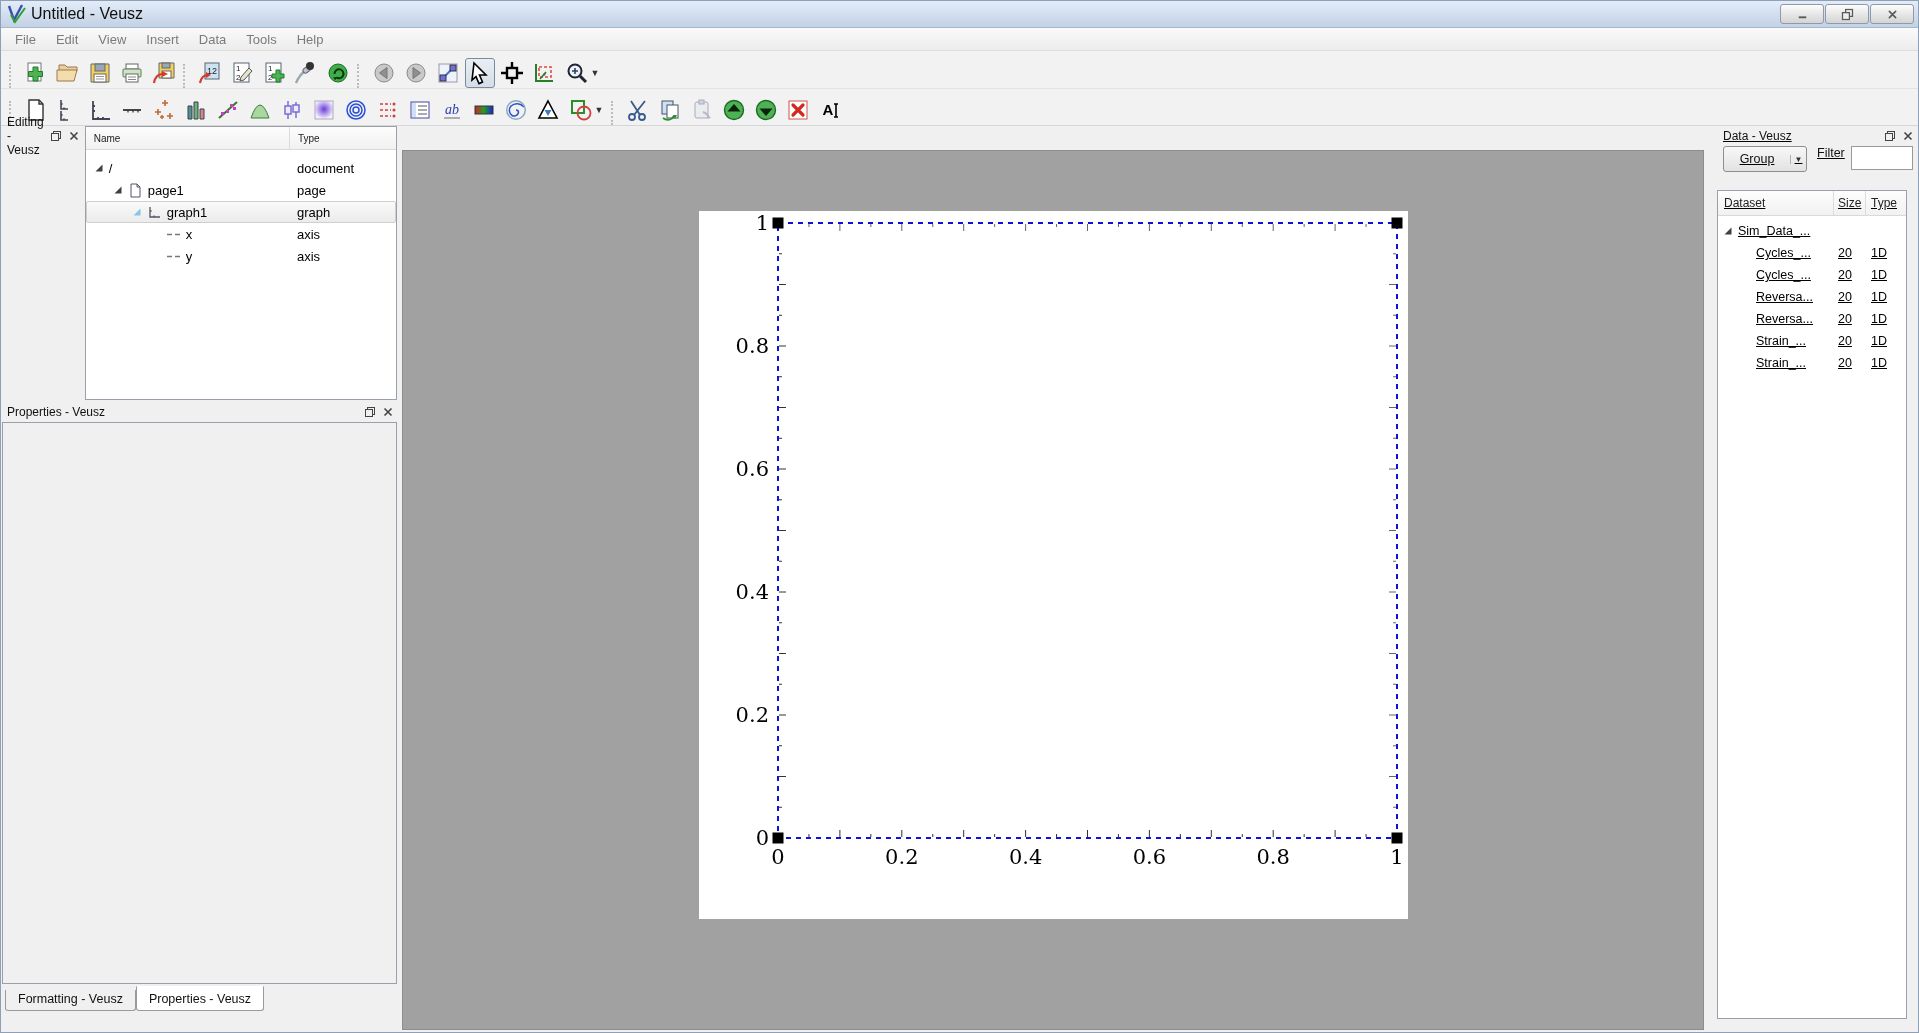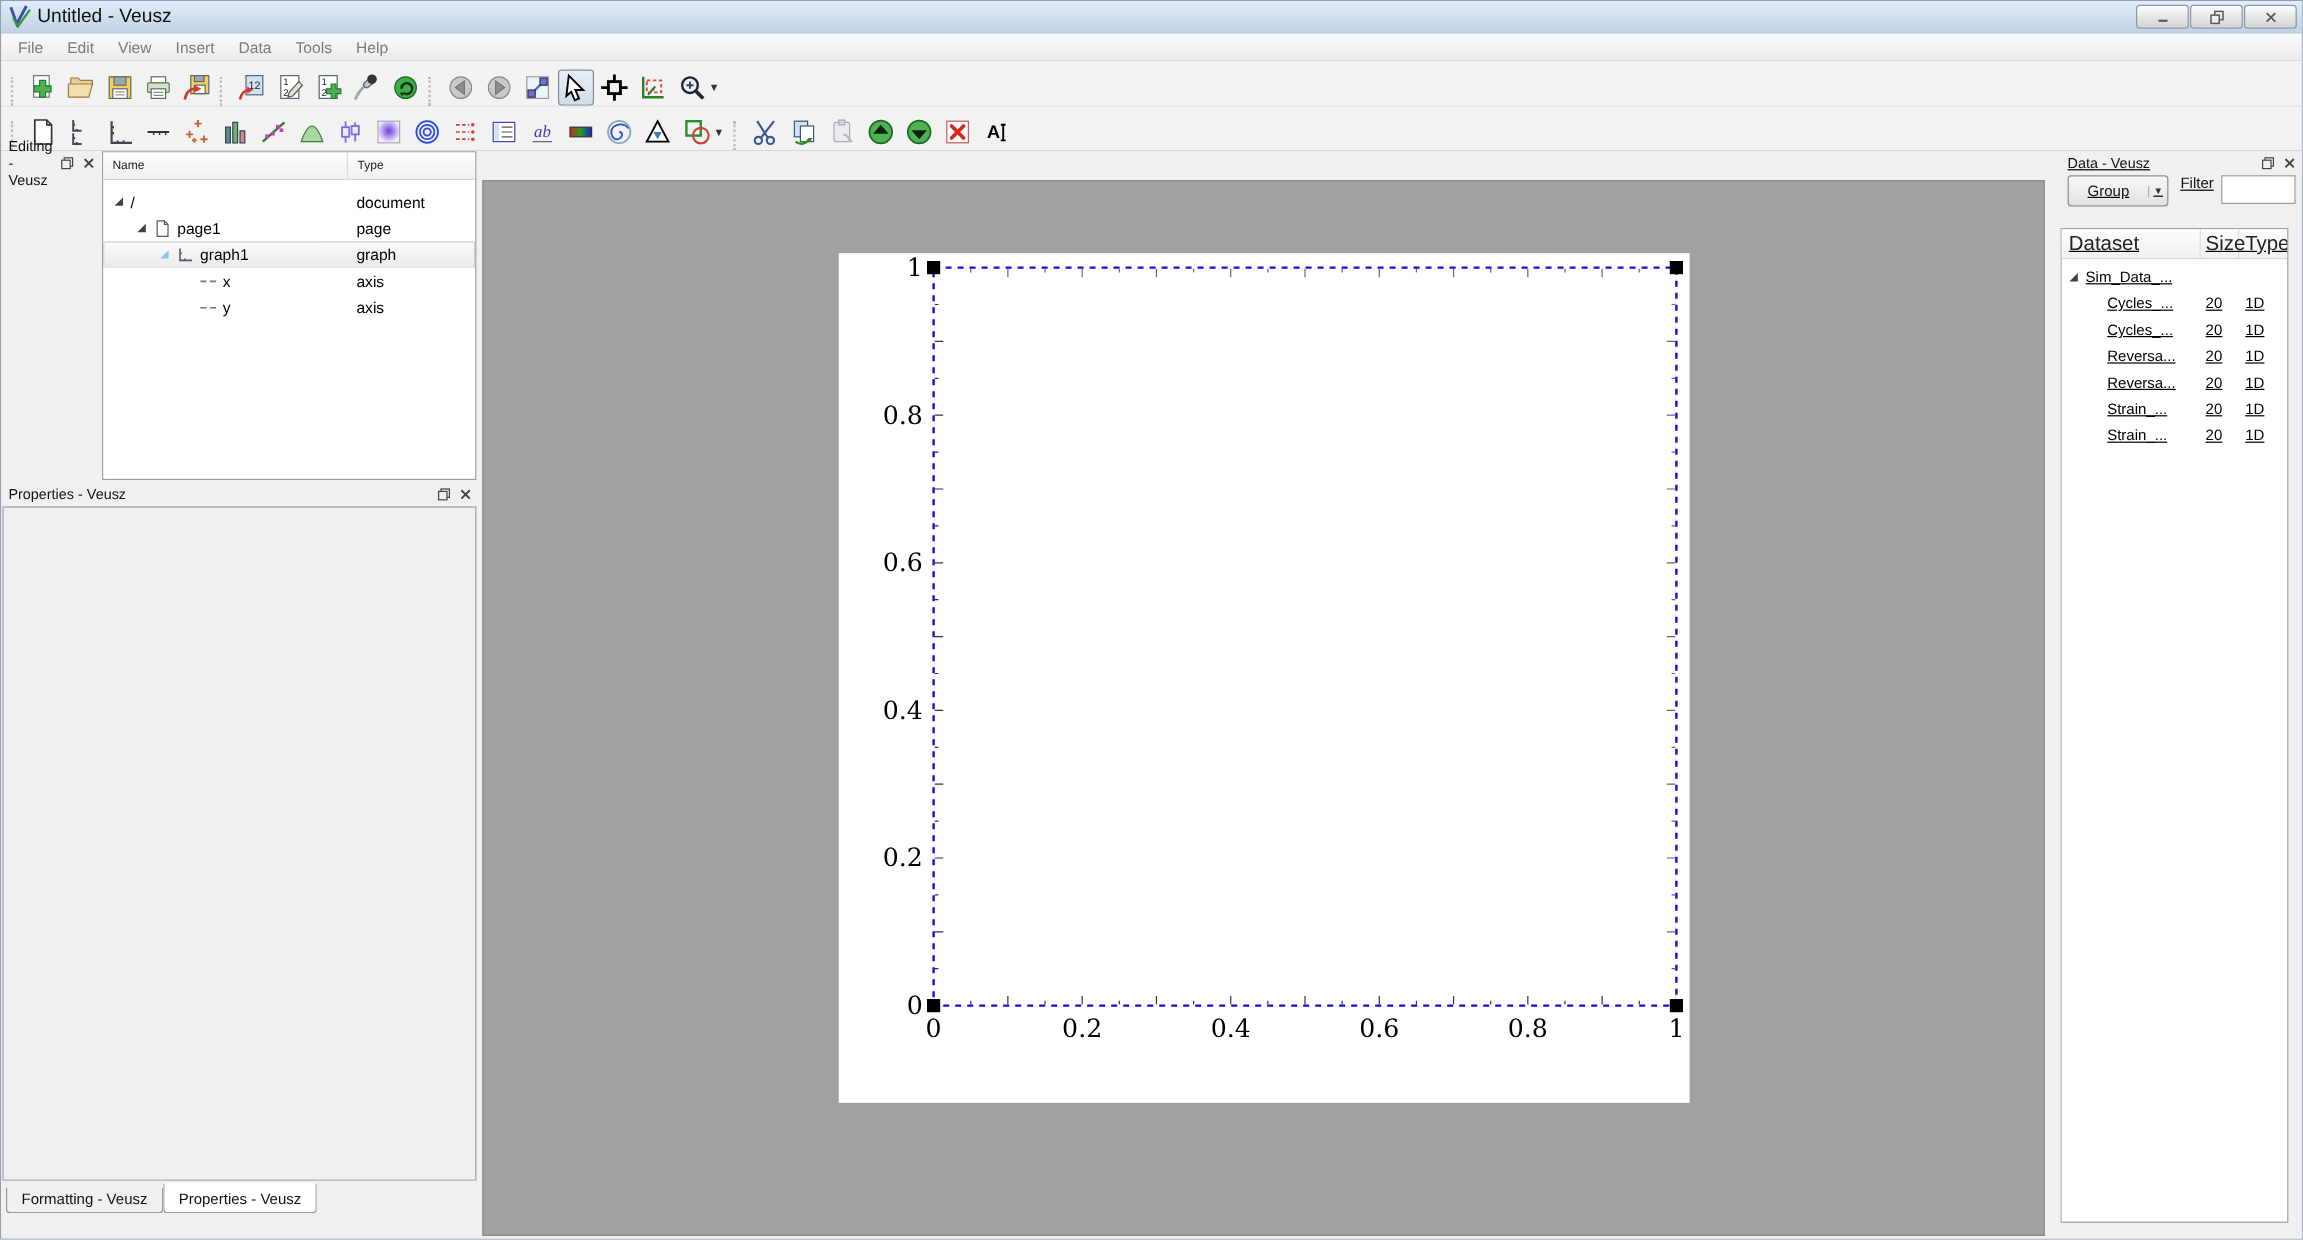--- a/index.html
+++ b/index.html
@@ -77,21 +77,21 @@
   .data-controls { height:42px; flex:0 0 42px; display:flex; align-items:flex-start; padding:0 2px 0 6px; }
   .group-btn { width:84px; height:26px; border:1px solid #8e8e8e; border-radius:3px;
     background:linear-gradient(#f8f8f8,#e2e2e2); display:flex; align-items:center; font-size:12.5px; color:#111; }
   .group-btn .gb-label { flex:1; text-align:center; }
   .group-btn .gb-dd { border-left:1px solid #b0b0b0; width:16px; text-align:center; font-size:8px; color:#333; }
   .filter-label { margin:0 6px 0 10px; font-size:12.5px; color:#111; }
   .filter-input { width:62px; height:24px; border:1px solid #999; background:#fff; font-size:12px; padding:0 3px; }
   .data-table { flex:1; margin:2px 11px 13px 0; border:1px solid #9aa0ab; background:#fff;
     display:flex; flex-direction:column; overflow:hidden; }
   .dt-header { height:25px; flex:0 0 25px; display:flex; align-items:center; background:linear-gradient(#fdfdfd,#f1f1f1);
-    border-bottom:1px solid #d9d9d9; font-size:17px; color:#222; }
+    border-bottom:1px solid #d9d9d9; font-size:12px; color:#222; }
   .dt-header .h-ds { flex:1; padding-left:6px; border-right:1px solid #dcdcdc; height:100%; display:flex; align-items:center; }
   .dt-header .h-sz { width:32px; padding-left:4px; border-right:1px solid #dcdcdc; height:100%; display:flex; align-items:center; }
   .dt-header .h-tp { width:40px; padding-left:5px; }
   .dt-body { flex:1; padding-top:4px; }
   .dt-row { height:22px; display:flex; align-items:center; font-size:12.5px; color:#000; }
   .dt-row .d-ds { flex:1; display:flex; align-items:center; overflow:hidden; white-space:nowrap; }
   .dt-row .d-sz { width:32px; padding-left:4px; }
   .dt-row .d-tp { width:40px; padding-left:5px; }
 
   

